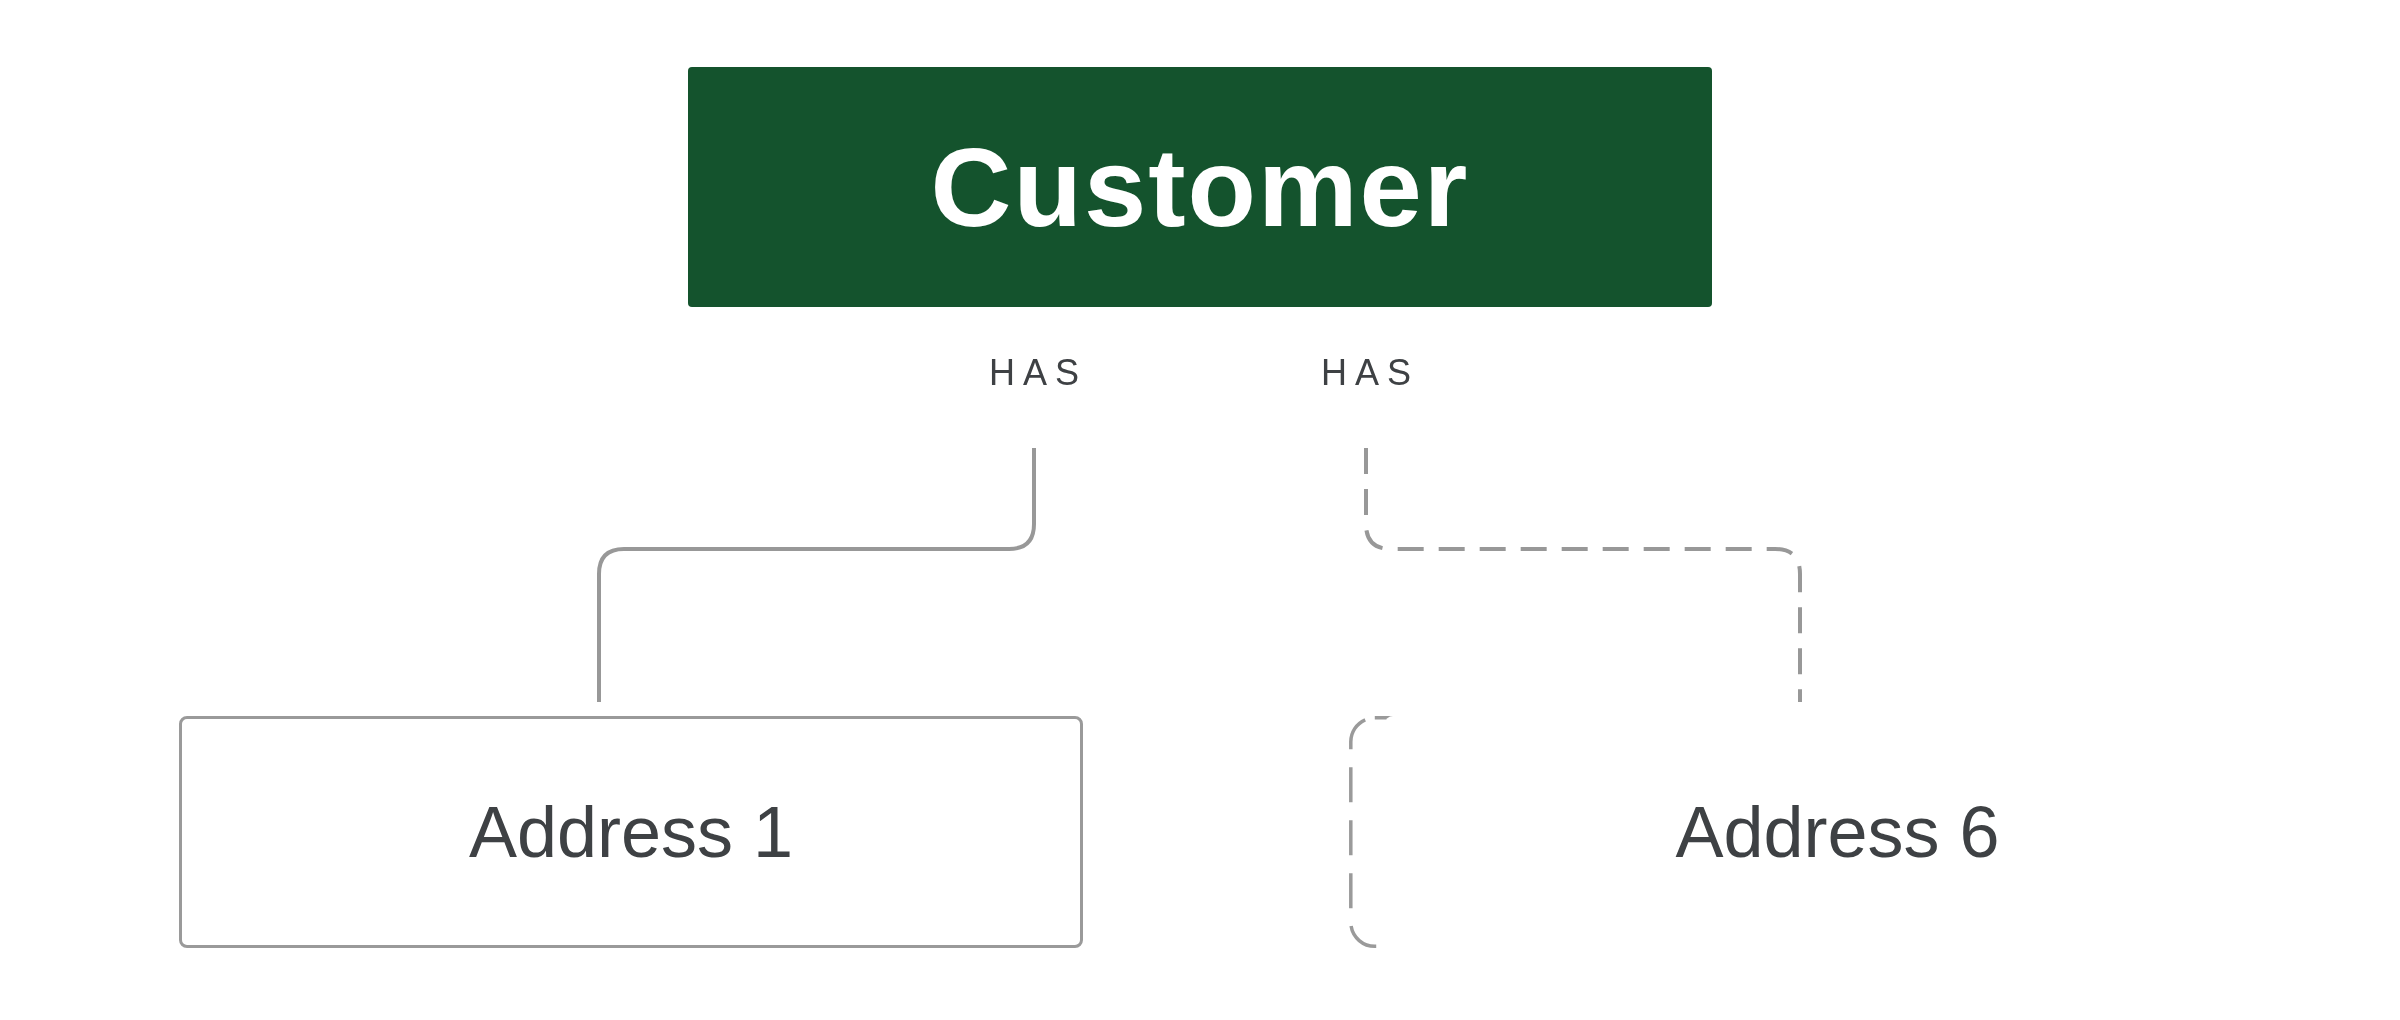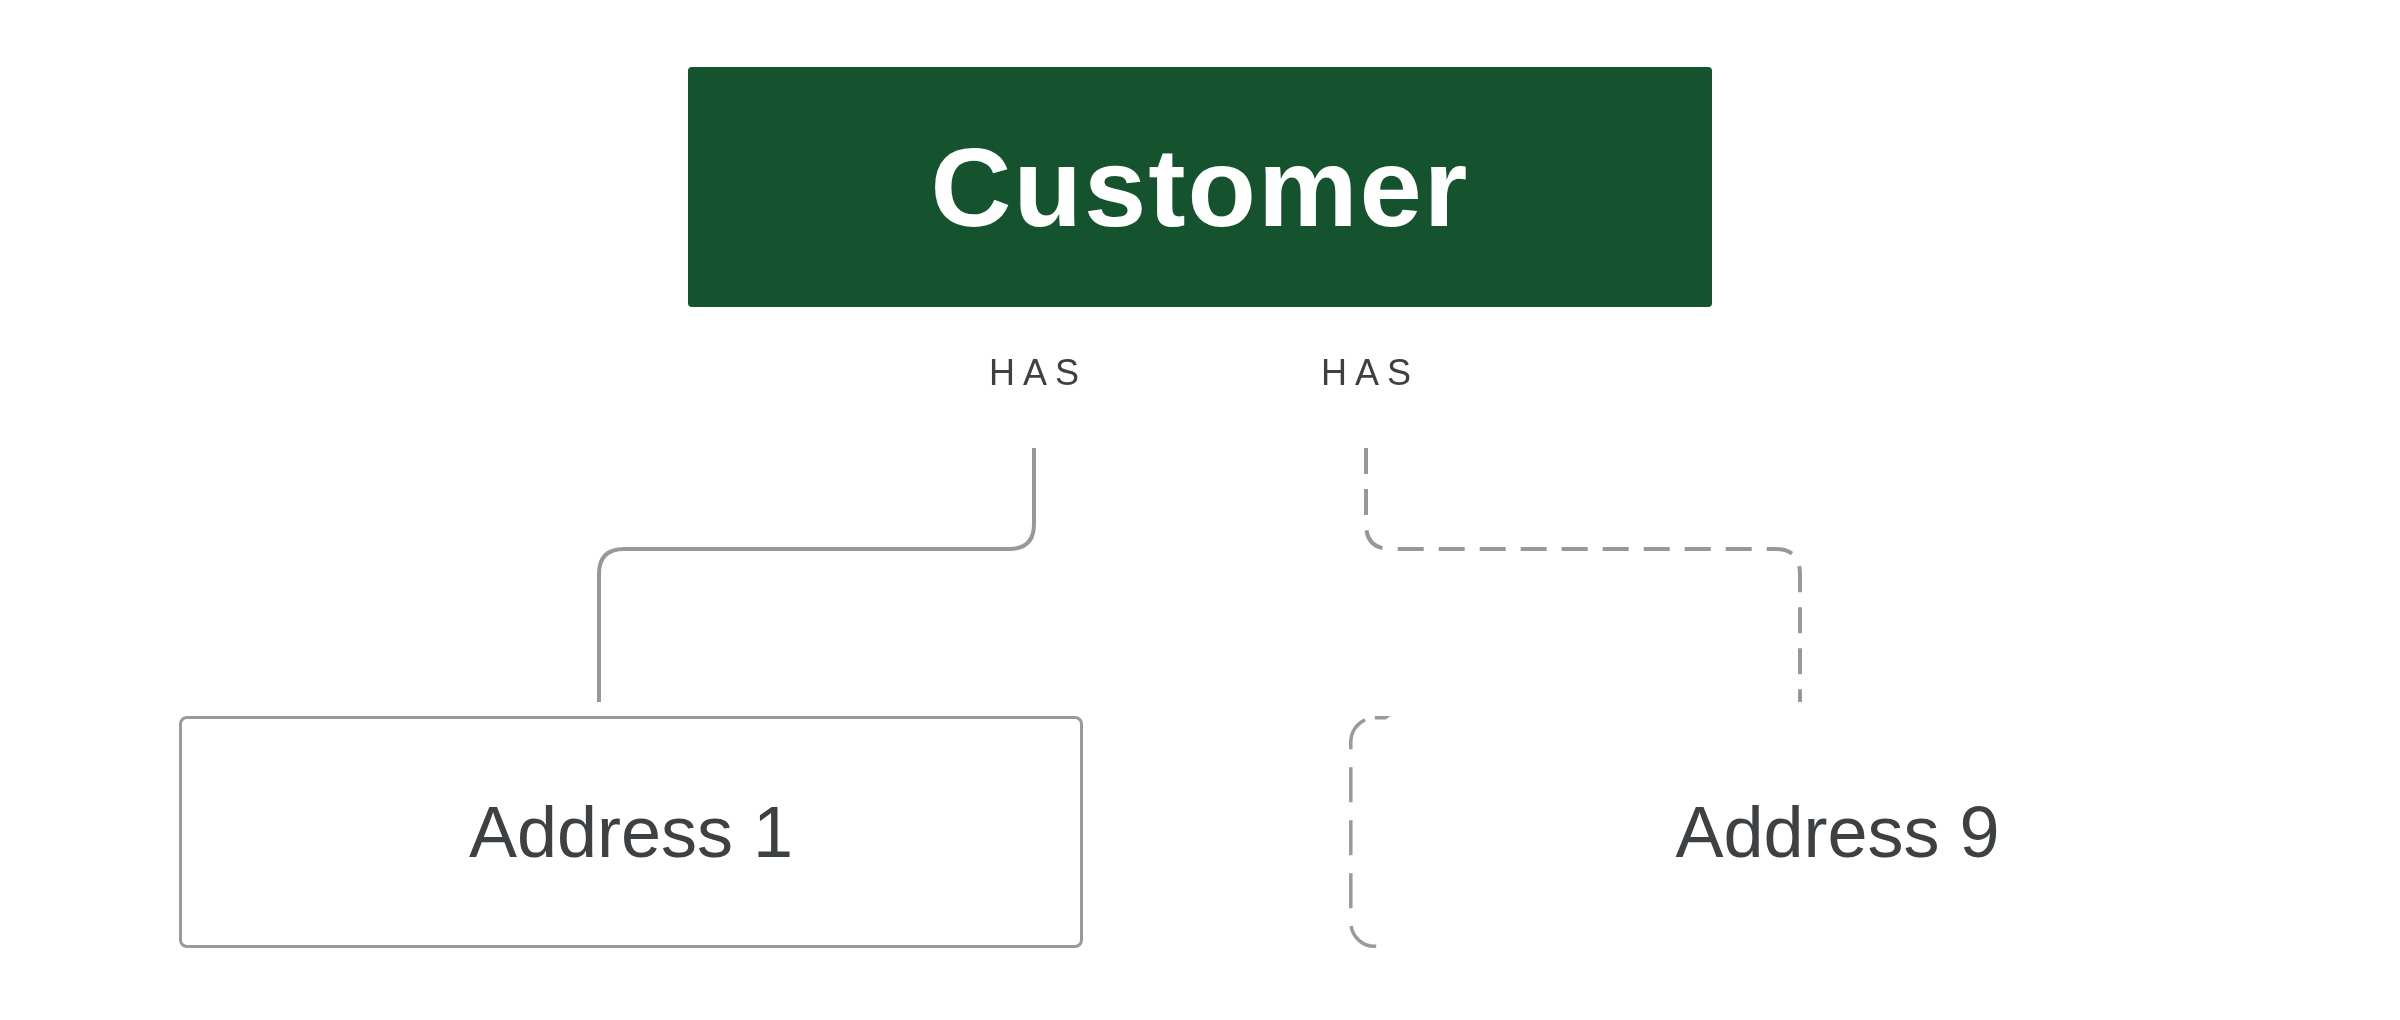--- a/index.html
+++ b/index.html
@@ -101,16 +101,16 @@
 
   <div class="has-label left">HAS</div>
 
   <div class="has-label right">HAS</div>
 
   <div class="node address-node solid">
     <span>Address 1</span>
   </div>
 
   <div class="node address-node dashed">
-    <span>Address 9</span>
+    <span>Address 6</span>
   </div>
 
 </div>
 
 </body></html>

